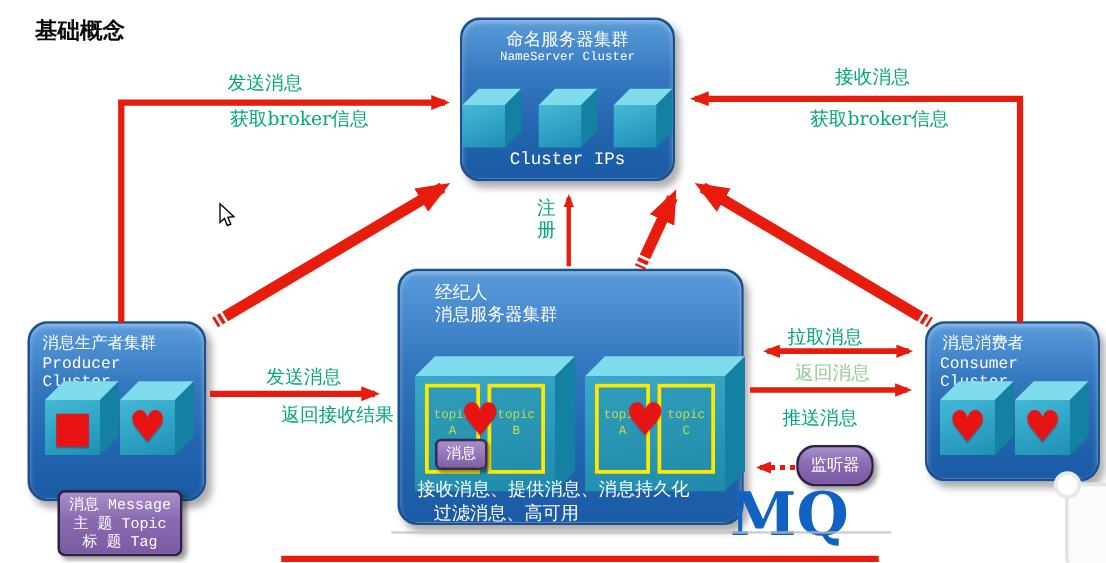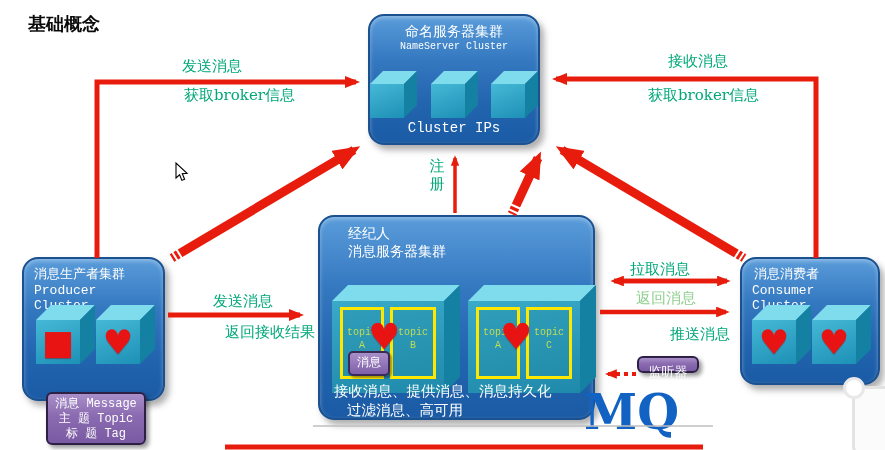--- a/index.html
+++ b/index.html
@@ -73,39 +73,39 @@
          font-size:12px;color:#fff;background:linear-gradient(180deg,#a98fc9,#7e5fa8);
          box-shadow:2px 2px 2px rgba(0,0,0,.35);}
   .bk-d1{position:absolute;left:14px;top:165px;font-size:14.5px;}
   .bk-d2{position:absolute;left:14px;top:184px;font-size:14.5px;margin-left:13px;}
 
   
   .pbox{position:absolute;border-radius:6px;border:2px solid #2e1f45;box-sizing:border-box;
         background:linear-gradient(180deg,#a98fc9 0%,#8a6ab0 45%,#7a5aa2 100%);
         box-shadow:3px 3px 4px rgba(0,0,0,.4);color:#fff;text-align:center;}
   .tagbox{left:46px;top:392px;width:100px;height:53px;font-size:12px;line-height:15px;padding-top:3px;}
-  .listener{left:637px;top:356px;width:62px;height:17px;font-size:13px;line-height:29px;}
+  .listener{left:637px;top:356px;width:62px;height:33px;font-size:13px;line-height:29px;border-radius:15px;}
 
   .mq{position:absolute;left:584px;top:386px;font-size:48px;font-weight:bold;color:#1162c2;
       font-family:"DejaVu Serif",serif;line-height:52px;}
 
   
   .lbl{position:absolute;font-family:"DejaVu Serif",serif;font-size:15px;color:#00a878;white-space:nowrap;z-index:6;}
   .lbl.pale{color:#8fcf8f;}
   .lbl-send-top{left:182px;top:57px;}
   .lbl-getb-left{left:184px;top:86px;}
   .lbl-recv-top{left:668px;top:52px;text-align:right;}
   .lbl-getb-right{left:648px;top:86px;}
   .lbl-register{left:428px;top:157px;width:18px;white-space:normal;word-break:break-all;
                 text-align:center;line-height:18px;}
   .lbl-send-mid{left:213px;top:292px;}
   .lbl-return-result{left:205px;top:323px;margin-left:20px;}
   .lbl-pull{left:630px;top:260px;}
   .lbl-return-msg{left:636px;top:289px;}
-  .lbl-push{left:670px;top:325px;}
+  .lbl-push{left:626px;top:325px;}
 
   .overlay{position:absolute;left:0;top:0;z-index:5;pointer-events:none;}
 
   
   .ghost-a{position:absolute;left:852px;top:386px;width:46px;height:66px;border:3px solid #e3e3e3;
            border-radius:12px;background:#fbfbfb;}
   .ghost-b{position:absolute;left:843px;top:377px;width:16px;height:16px;border:3px solid #e8e8e8;
            border-radius:50%;background:#fff;}
 </style>
 </head>

